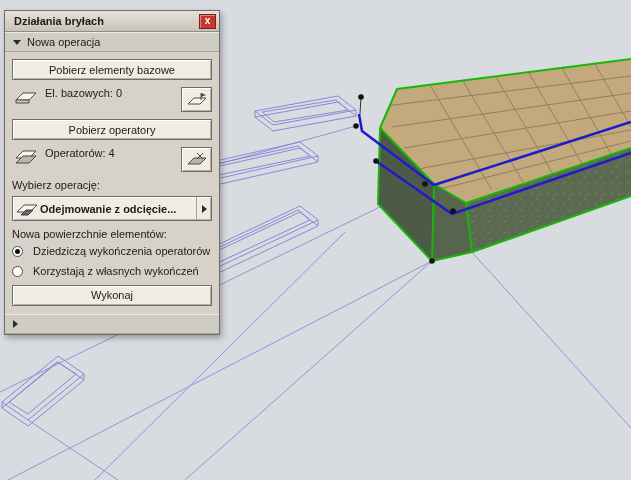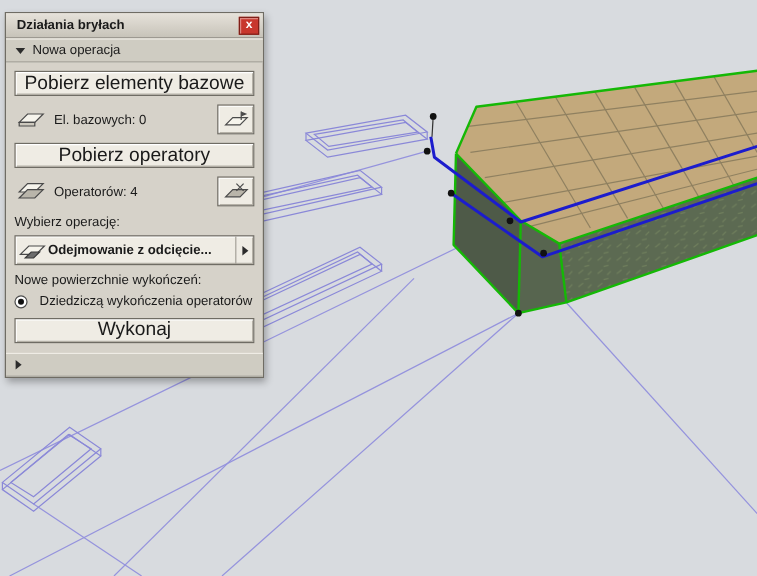--- a/index.html
+++ b/index.html
@@ -21,22 +21,22 @@
             display:flex;align-items:center;justify-content:center;font-size:10px;font-weight:bold;
             line-height:1;box-shadow:inset 1px 1px 0 rgba(255,255,255,.4);cursor:pointer}
   .sechdr{display:flex;align-items:center;gap:6px;height:20px;padding:0 8px;font-weight:normal;
           background:#cfccc2;border-top:1px solid #efece5;border-bottom:1px solid #a9a69d;cursor:pointer}
   .tri{width:0;height:0;border-style:solid;display:inline-block;flex:0 0 auto}
   .tri.down{border-width:5px 4px 0 4px;border-color:#2c2c2c transparent transparent transparent}
   .tri.right{border-width:4px 0 4px 5px;border-color:transparent transparent transparent #2c2c2c}
   .pbody{padding:7px 7px 8px}
   .btn{display:block;width:100%;height:21px;background:#efece4;border:1px solid #6f6c64;
        box-shadow:inset 1px 1px 0 #ffffff, inset -1px -1px 0 #b5b1a7;
-       font-family:"Liberation Sans",sans-serif;font-size:16px;color:#1a1a1a;margin:0 0 7px;cursor:pointer}
-  .row{display:flex;align-items:center;gap:6px;margin:0 0 7px}
+       font-family:"Liberation Sans",sans-serif;font-size:11px;color:#1a1a1a;margin:0 0 7px;cursor:pointer}
+  .row{display:flex;align-items:flex-start;gap:6px;margin:0 0 7px}
   .picto{width:27px;height:22px;display:flex;align-items:center;justify-content:center;flex:0 0 auto}
   .count{flex:1}
   .iconbtn{width:31px;height:25px;background:#efece4;border:1px solid #6f6c64;
            box-shadow:inset 1px 1px 0 #ffffff, inset -1px -1px 0 #b5b1a7;
            display:flex;align-items:center;justify-content:center;cursor:pointer;flex:0 0 auto}
   .lbl{margin:2px 0 5px}
   .dd{display:flex;align-items:center;height:25px;background:#efece4;border:1px solid #6f6c64;
       box-shadow:inset 1px 1px 0 #ffffff, inset -1px -1px 0 #b5b1a7;margin-bottom:7px;cursor:pointer}
   .dd .picto{width:27px}
   .dd .t{flex:1;font-weight:bold;white-space:nowrap;overflow:hidden;font-size:11px}
@@ -208,27 +208,31 @@
           <path d="M2,12 L9,5 L22,5 L15,12 Z" fill="#f6f4ec" stroke="#4a4a4a"></path>
           <path d="M6,15 L11,10 L18,10 L13,15 Z" fill="#6c6c6c" stroke="#3a3a3a"></path>
         </svg>
       </span>
       <span class="t">Odejmowanie z odcięcie...</span>
       <span class="arr">
         <span class="tri right"></span>
       </span>
     </div>
 
-    <div class="lbl">Nowe powierzchnie wykończeń:</div>
+    <div class="lbl">Nowa powierzchnie elementów:</div>
 
     <label class="radio">
       <span class="rb on"></span>
       <span>Dziedziczą wykończenia operatorów</span>
     </label>
 
+    <label class="radio">
+      <span class="rb"></span>
+      <span>Korzystają z własnych wykończeń</span>
+    </label>
 
     <button class="btn exec">Wykonaj</button>
   </div>
 
   <div class="sechdr">
     <span class="tri right"></span>
   </div>
 </div>
 
 </body></html>

